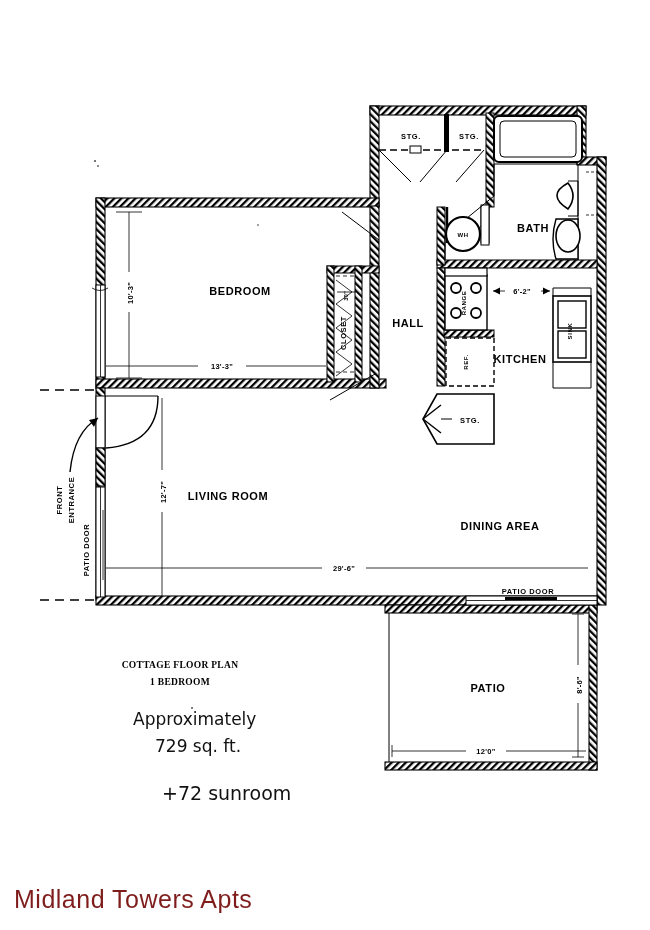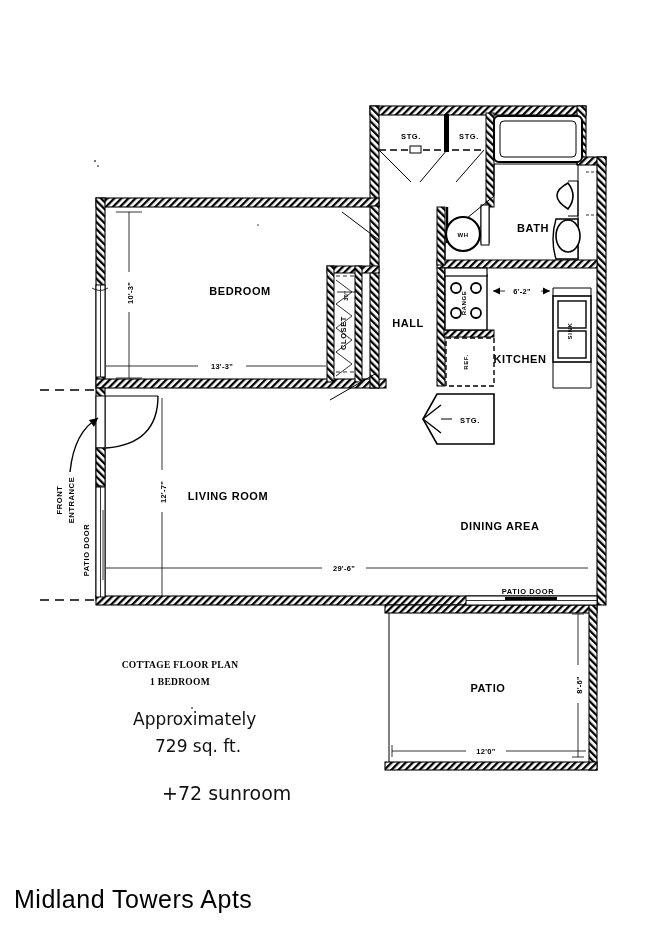--- a/index.html
+++ b/index.html
@@ -59,21 +59,21 @@
     font-family: "DejaVu Sans", sans-serif;
     font-size: 19px;
     fill: #111;
   }
   .watermark {
     position: absolute;
     left: 14px;
     top: 885px;
     font-family: "Liberation Sans", sans-serif;
     font-size: 25px;
-    color: #000000;
+    color: #7f1d1d;
     letter-spacing: 0.5px;
     user-select: none;
   }
   .thin { fill: none; stroke: #000; stroke-width: 1; }
   .thin2 { fill: none; stroke: #000; stroke-width: 1.4; }
   .hair { fill: none; stroke: #000; stroke-width: 0.8; }
 </style>
 </head>
 <body>
 

